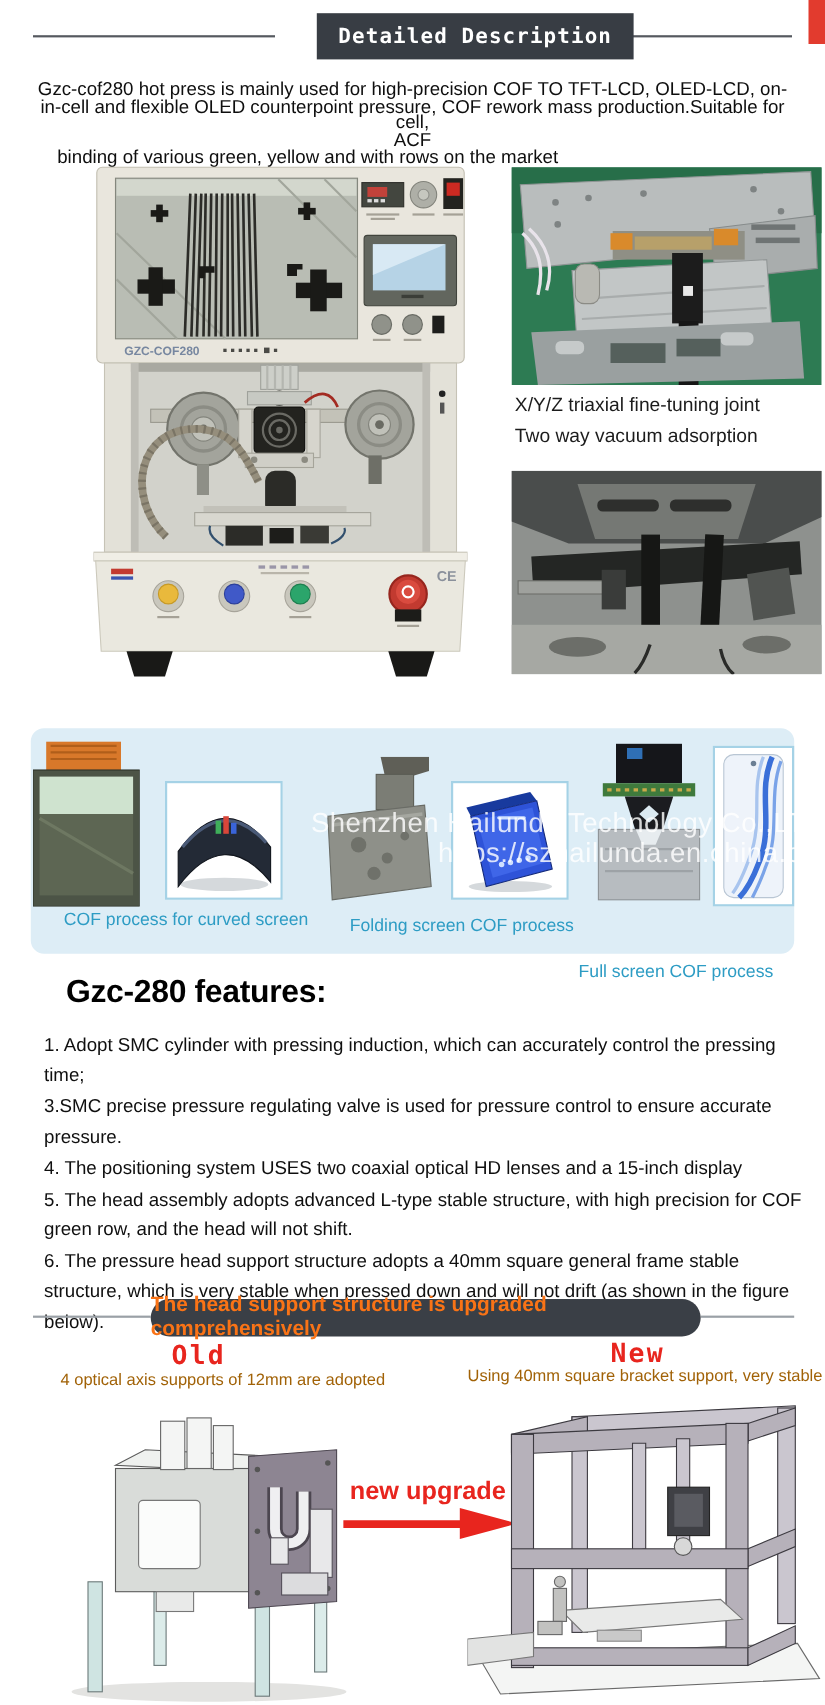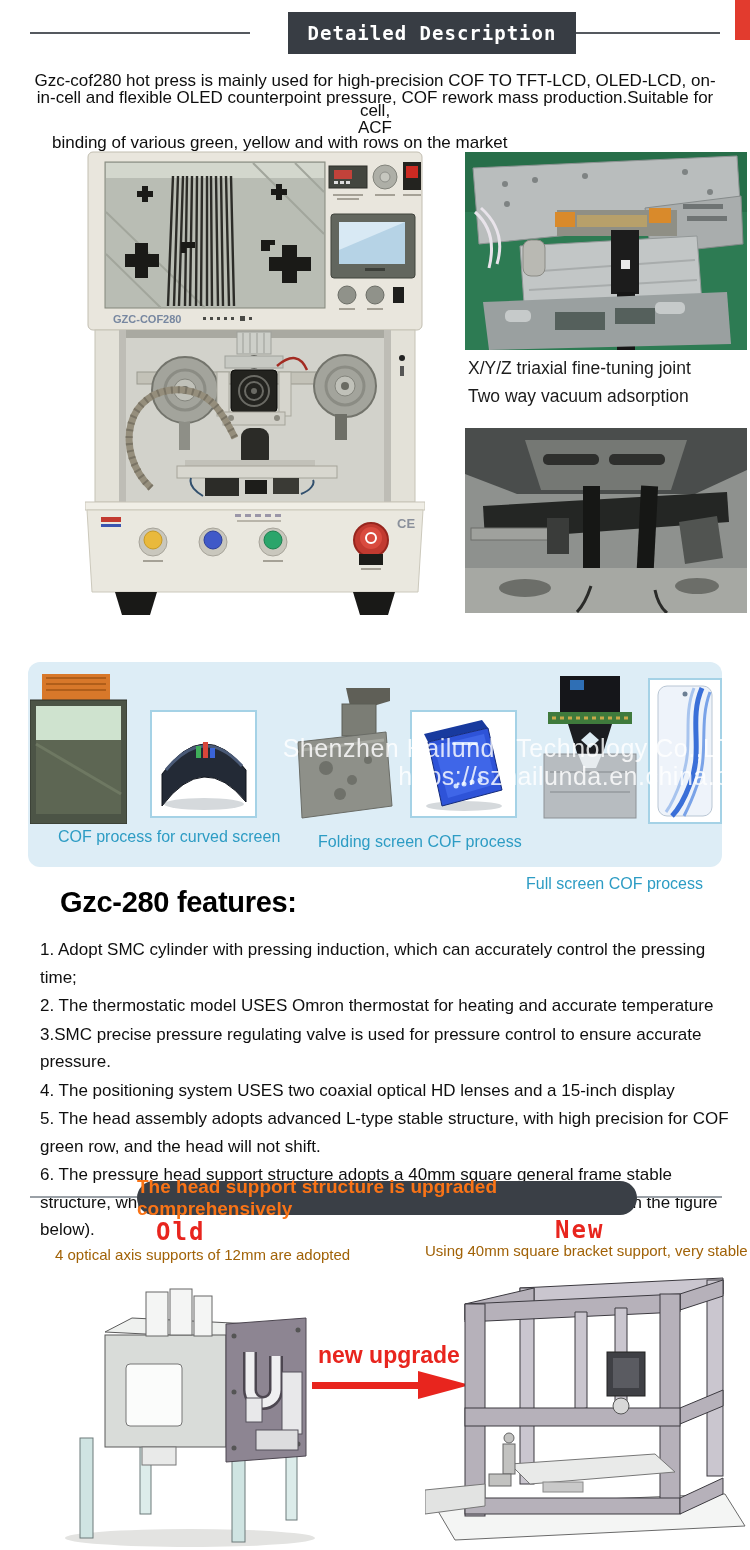--- a/index.html
+++ b/index.html
@@ -363,21 +363,20 @@
   <div class="wm" style="top:734px;">Shenzhen Hailunda Technology Co.,LTD</div>
   <div class="wm" style="top:762px;">https://szhailunda.en.china.cn/</div>
 
   <div class="band-cap" style="left:58px;top:828px;">COF process for curved screen</div>
   <div class="band-cap" style="left:318px;top:833px;">Folding screen COF process</div>
   <div class="band-cap" style="left:526px;top:831px;margin-top:44px;">Full screen COF process</div>
 
   <div id="feat-heading">Gzc-280 features:</div>
   <div id="feat-list">
     <div class="fi">1. Adopt SMC cylinder with pressing induction, which can accurately control the pressing time;</div>
-    <div class="fi">2. The thermostatic model USES Omron thermostat for heating and accurate temperature</div>
     <div class="fi">3.SMC precise pressure regulating valve is used for pressure control to ensure accurate pressure.</div>
     <div class="fi">4. The positioning system USES two coaxial optical HD lenses and a 15-inch display</div>
     <div class="fi">5. The head assembly adopts advanced L-type stable structure, with high precision for COF green row, and the head will not shift.</div>
     <div class="fi">6. The pressure head support structure adopts a 40mm square general frame stable structure, which is very stable when pressed down and will not drift (as shown in the figure below).</div>
   </div>
 
   <div class="rule" style="left:30px;top:1196px;width:107px;background:#9aa0a6;"></div>
   <div class="rule" style="left:637px;top:1196px;width:85px;background:#9aa0a6;"></div>
   <div id="upg-banner">
     <span>The head support structure is upgraded comprehensively</span>

